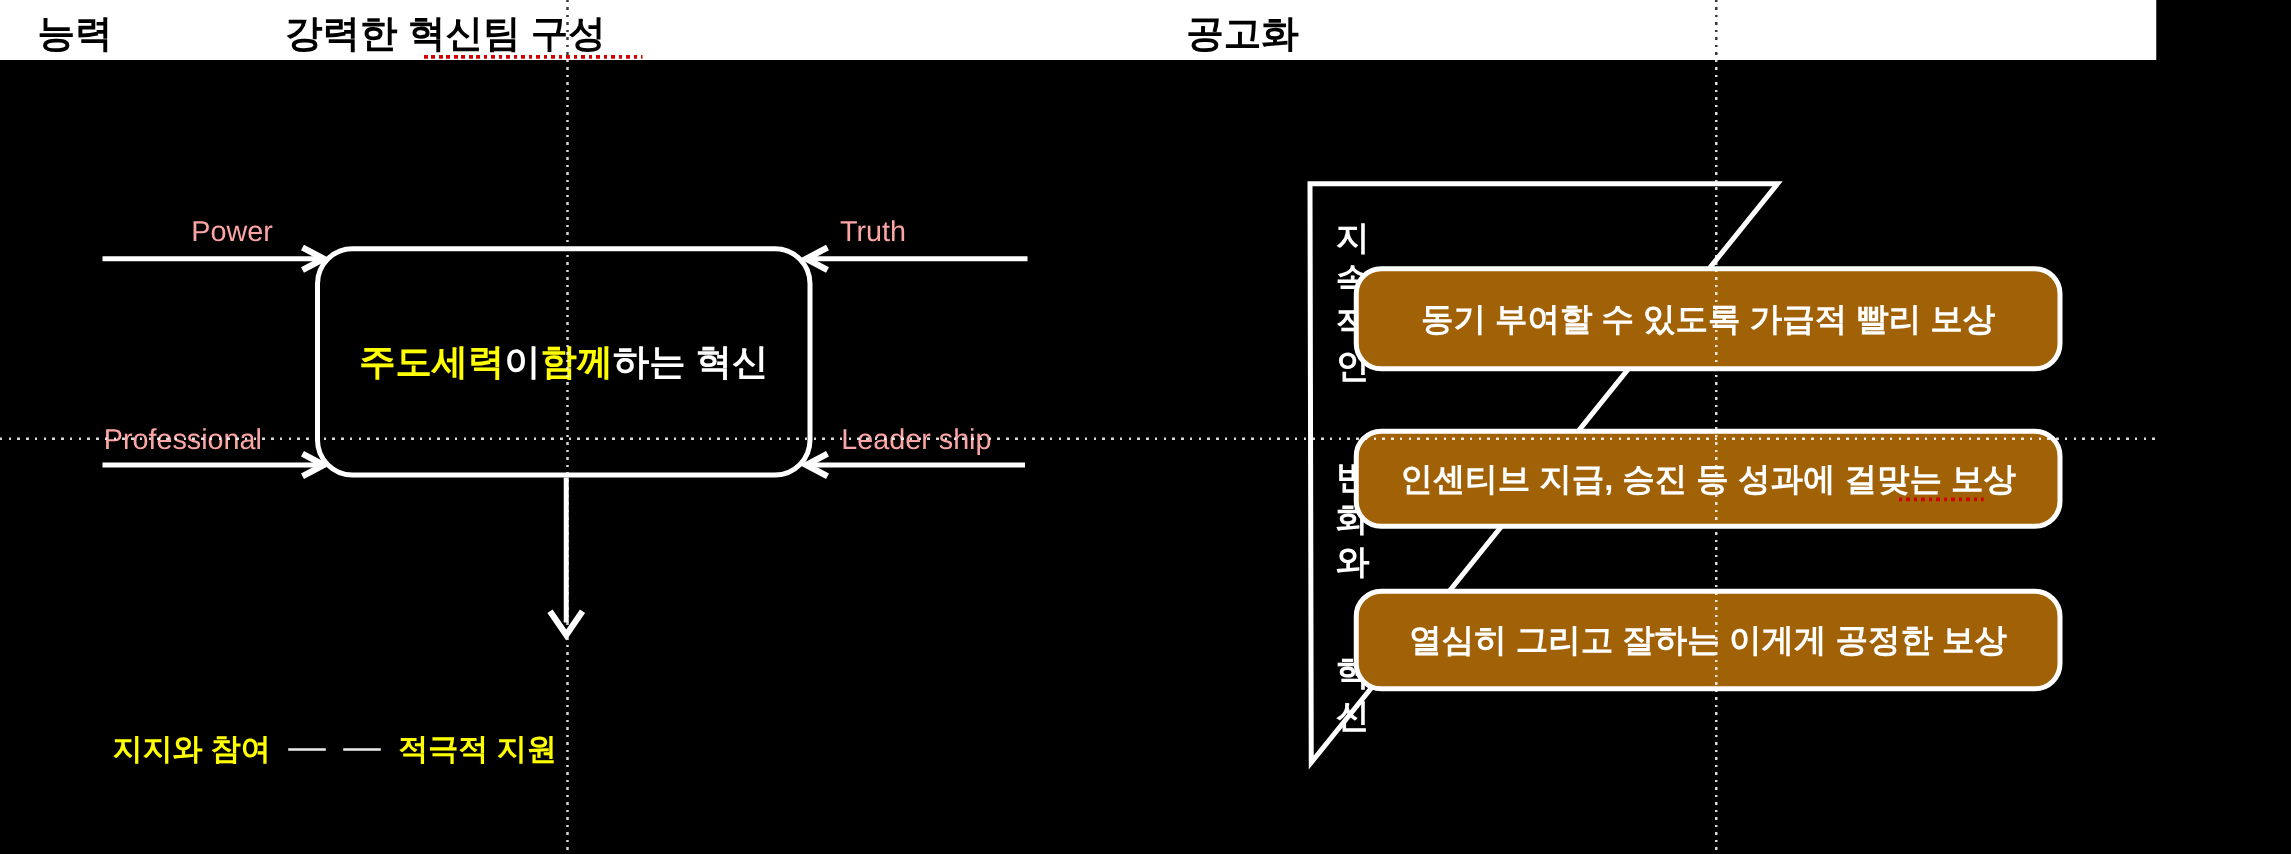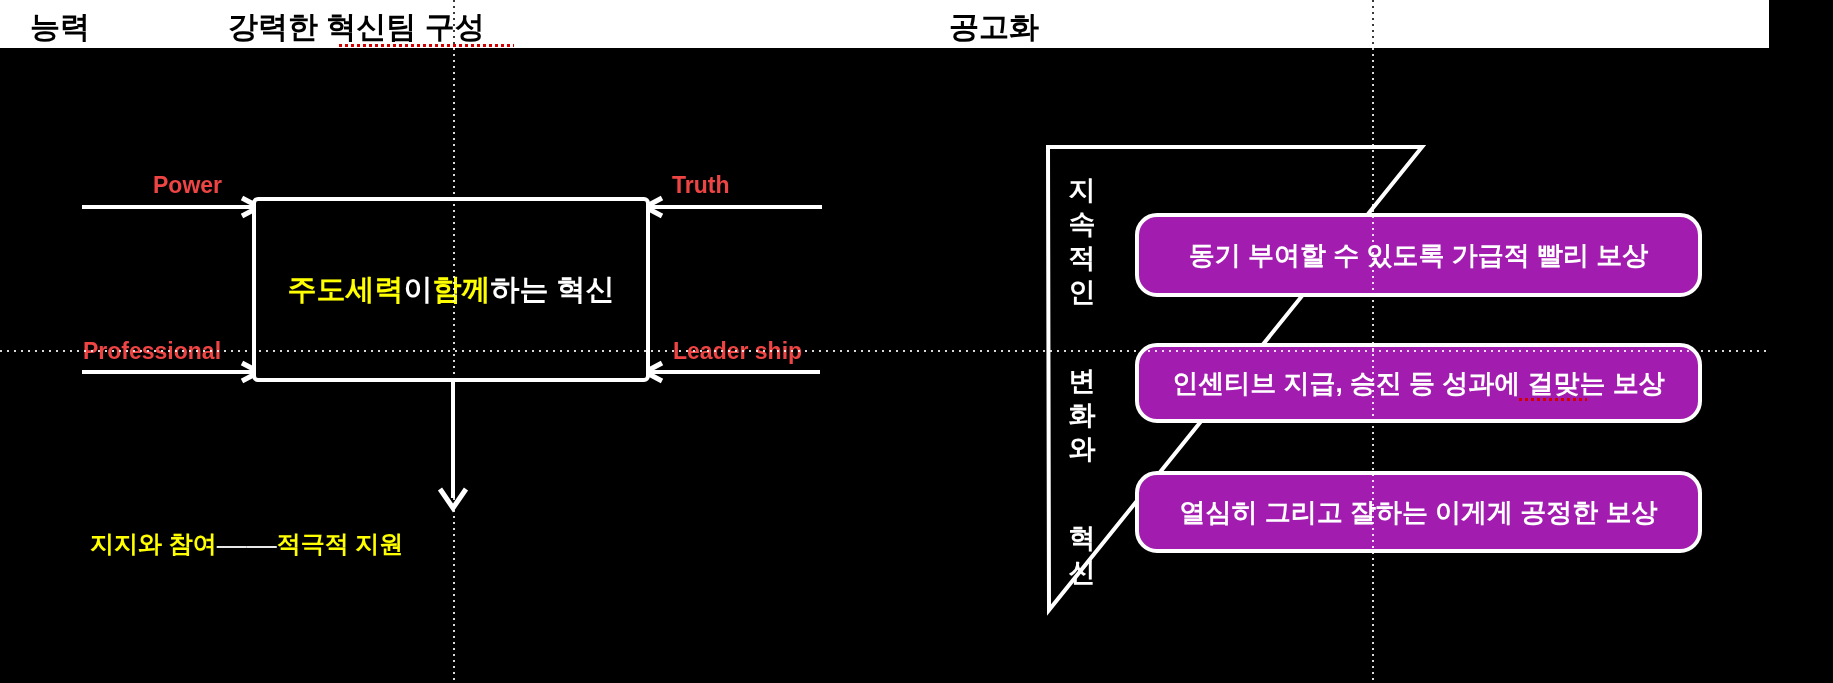--- a/index.html
+++ b/index.html
@@ -1,47 +1,47 @@
 <!DOCTYPE html>
 <html><head>
 <meta charset="utf-8">
 <style>
   html,body{margin:0;padding:0;background:#000;}
   #canvas{position:relative;width:1725px;height:683px;background:#000;overflow:hidden;
-          font-family:"Liberation Sans","DejaVu Sans",sans-serif;padding-left:44px;}
+          font-family:"Liberation Sans","DejaVu Sans",sans-serif;}
   
   #header{position:absolute;left:0;top:0;width:1833px;height:48px;background:#fff;z-index:3;}
   .hitem{position:absolute;top:7px;font-size:30px;font-weight:bold;color:#000;white-space:nowrap;}
   
   .vguide{position:absolute;top:0;width:2px;height:683px;z-index:5;
           background:repeating-linear-gradient(180deg,rgba(255,255,255,.85) 0 2px,transparent 2px 6px);}
   .vguide-dark{position:absolute;top:0;width:2px;height:48px;z-index:6;
           background:repeating-linear-gradient(180deg,#3a3a3a 0 2px,transparent 2px 6px);}
   .hguide{position:absolute;left:0;top:350px;width:1833px;height:2px;z-index:5;
           background:repeating-linear-gradient(90deg,rgba(255,255,255,.85) 0 2px,transparent 2px 7px);}
   
   #shapes{position:absolute;left:0;top:0;z-index:1;}
   
   #center-box{position:absolute;left:252px;top:197px;width:398px;height:185px;box-sizing:border-box;
-          border:4px solid #fff;border-radius:6px;background:#000;display:flex;align-items:center;
+          border:4px solid #fff;border-radius:30px;background:#000;display:flex;align-items:center;
           justify-content:center;z-index:2;font-size:29px;font-weight:bold;white-space:nowrap;}
   .seg-yellow{color:#ffff00;} .seg-white{color:#ffffff;}
-  .arrow-label{position:absolute;color:#ef4444;font-size:23px;font-weight:bold;z-index:2;white-space:nowrap;}
-  #caption{position:absolute;left:90px;top:528px;height:52px;display:flex;align-items:flex-start;
+  .arrow-label{position:absolute;color:#fca5a5;font-size:23px;font-weight:normal;z-index:2;white-space:nowrap;}
+  #caption{position:absolute;left:90px;top:563px;height:52px;display:flex;align-items:flex-end;gap:14px;
           z-index:2;white-space:nowrap;}
   .cap-side{color:#ffff00;font-size:24px;font-weight:bold;}
   .cap-dash{color:#e8e8e8;font-size:30px;font-weight:normal;}
   .cap-main{color:#fff;font-size:37px;font-weight:bold;}
   
   #side-text{position:absolute;left:1064px;top:158px;height:430px;z-index:2;color:#fff;
           font-size:27px;font-weight:bold;writing-mode:vertical-lr;text-orientation:upright;
           letter-spacing:7px;word-spacing:18px;white-space:nowrap;}
   .rlabel{position:absolute;left:1250px;width:450px;text-align:right;color:#ffff00;
           font-size:24px;font-weight:bold;z-index:2;white-space:nowrap;}
-  .rbox{position:absolute;left:1135px;width:567px;box-sizing:border-box;background:#a21caf;
+  .rbox{position:absolute;left:1083px;width:567px;box-sizing:border-box;background:#a16207;
           border:4px solid #fff;border-radius:22px;display:flex;align-items:center;justify-content:center;
           color:#fff;font-size:26px;font-weight:600;z-index:2;white-space:nowrap;}
   
   .squiggle{position:absolute;height:3px;z-index:4;
           background:repeating-linear-gradient(90deg,#d40000 0 3px,transparent 3px 6px);}
 </style>
 </head>
 <body>
 
 <div id="canvas">

